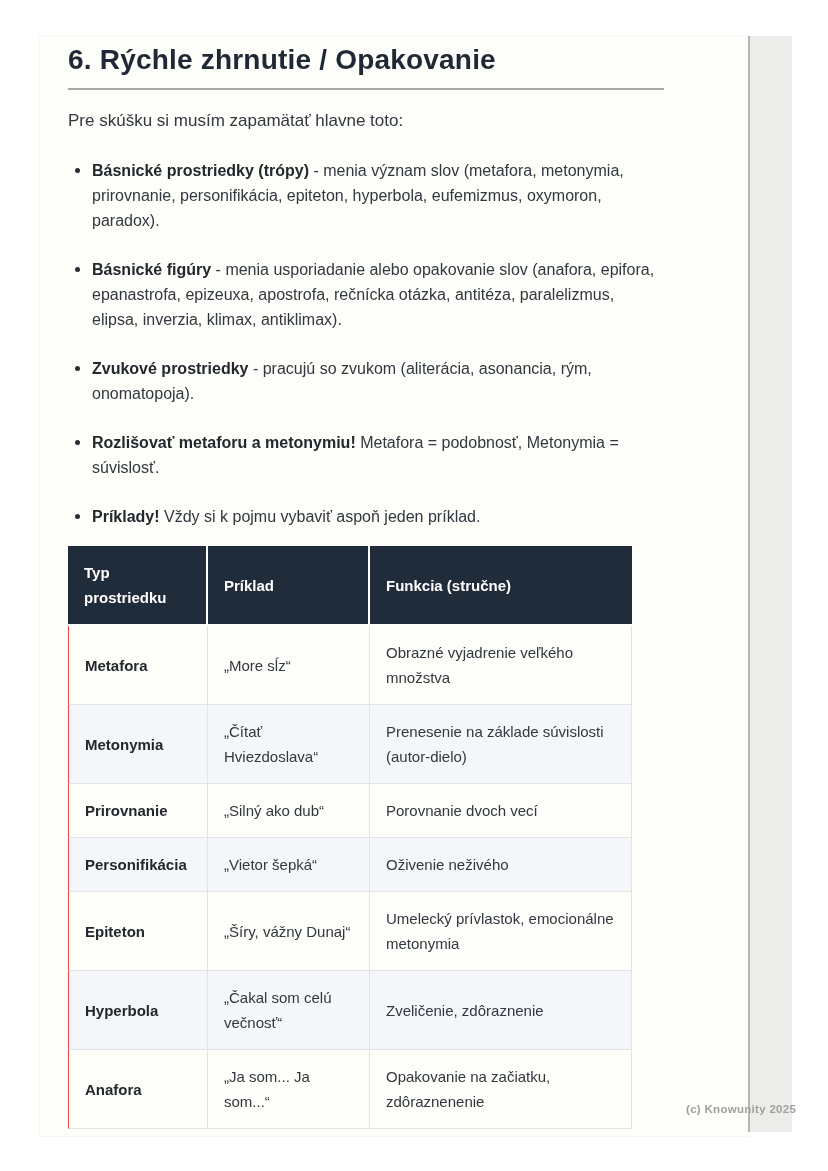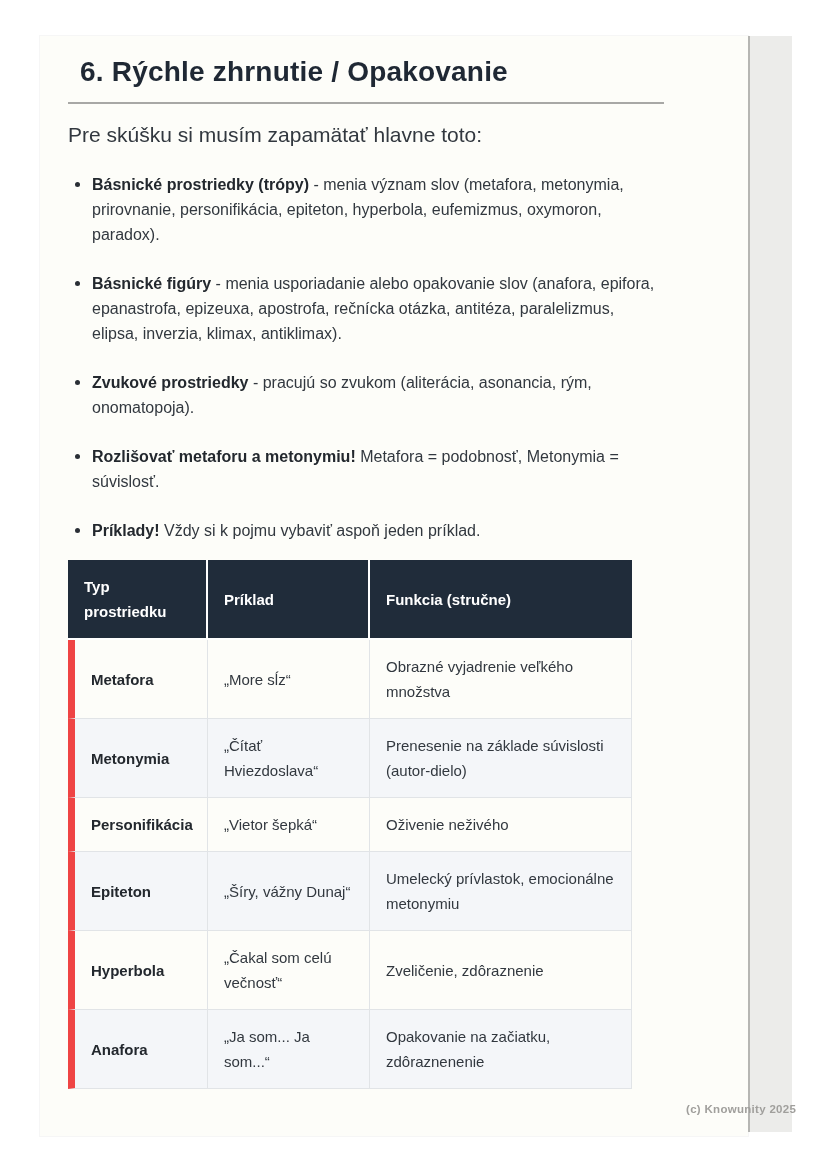--- a/index.html
+++ b/index.html
@@ -17,36 +17,36 @@
     width: 708px; height: 1100px;
     background: #fdfdf9;
     box-shadow: 0 0 0 1px rgba(0,0,0,0.035);
     overflow: hidden;
   }
   .content {
     padding: 6px 0 0 28px;
     width: 596px;
   }
   h2.page-title {
-    margin: 12px;
+    margin: 0;
     font-size: 28px;
     line-height: 36px;
     font-weight: 700;
     color: #1f2834;
     letter-spacing: 0.2px;
   }
   .title-rule {
     margin-top: 10px;
     width: 596px;
     height: 2px;
     background: #a8a8a6;
   }
   p.intro {
     margin: 18px 0 0 0;
-    font-size: 21px;
+    font-size: 17px;
     line-height: 26px;
     color: #32383f;
   }
   ul.summary-list {
     list-style: none;
     margin: 14px 0 0 0;
     padding: 0;
   }
   ul.summary-list li {
     position: relative;
@@ -99,21 +99,21 @@
     color: #32383f;
     vertical-align: middle;
     padding: 14px 16px;
     border-bottom: 1px solid #e1e4e7;
     border-right: 1px solid #e1e4e7;
     background: transparent;
   }
   table.tropes-table td:first-child {
     font-weight: 700;
     color: #23282e;
-    border-left: 7px solid #ef4444;
+    border-left: 1px solid #ef4444;
   }
   table.tropes-table tbody tr:nth-child(even) td { background: #f4f6f9; }
   .edge-strip {
     position: absolute;
     left: 748px; top: 36px;
     width: 44px; height: 1096px;
     background: #ececea;
     border-left: 2px solid #b6b6b3;
     box-sizing: border-box;
     z-index: 2;
@@ -162,28 +162,33 @@
             <td>Metafora</td>
             <td>„More sĺz“</td>
             <td>Obrazné vyjadrenie veľkého množstva</td>
           </tr>
           <tr>
             <td>Metonymia</td>
             <td>„Čítať Hviezdoslava“</td>
             <td>Prenesenie na základe súvislosti (autor-dielo)</td>
           </tr>
           <tr>
+            <td>Prirovnanie</td>
+            <td>„Silný ako dub“</td>
+            <td>Porovnanie dvoch vecí</td>
+          </tr>
+          <tr>
             <td>Personifikácia</td>
             <td>„Vietor šepká“</td>
             <td>Oživenie neživého</td>
           </tr>
           <tr>
             <td>Epiteton</td>
             <td>„Šíry, vážny Dunaj“</td>
-            <td>Umelecký prívlastok, emocionálne metonymiu</td>
+            <td>Umelecký prívlastok, emocionálne metonymia</td>
           </tr>
           <tr>
             <td>Hyperbola</td>
             <td>„Čakal som celú večnosť“</td>
             <td>Zveličenie, zdôraznenie</td>
           </tr>
           <tr>
             <td>Anafora</td>
             <td>„Ja som... Ja som...“</td>
             <td>Opakovanie na začiatku, zdôraznenenie</td>

